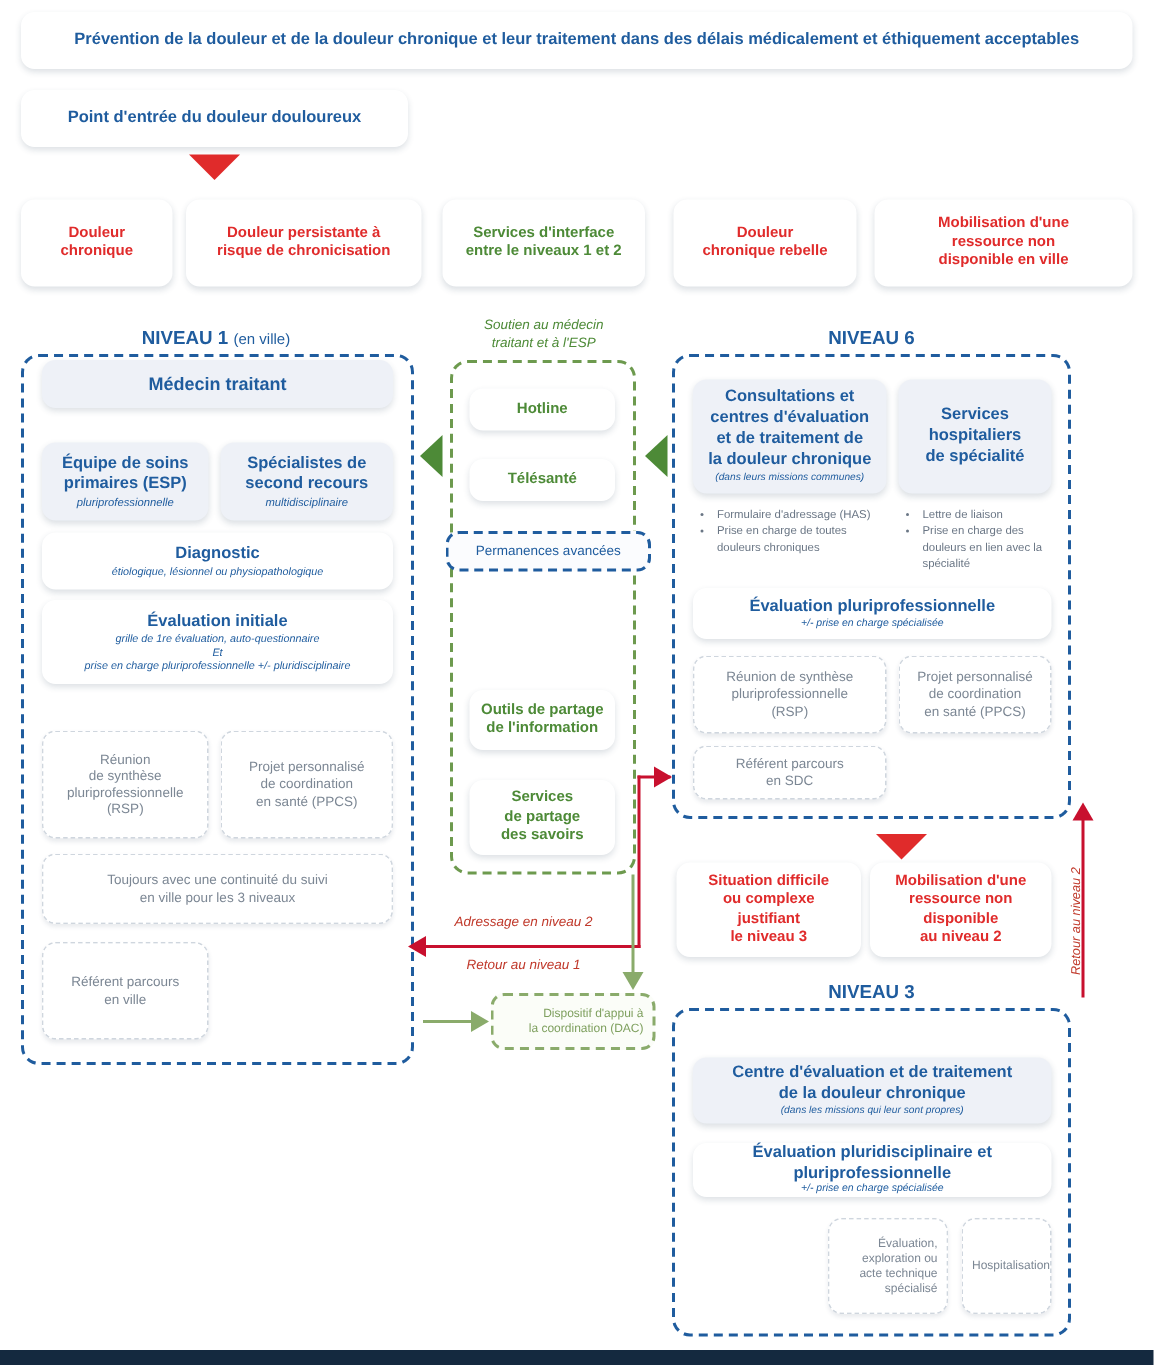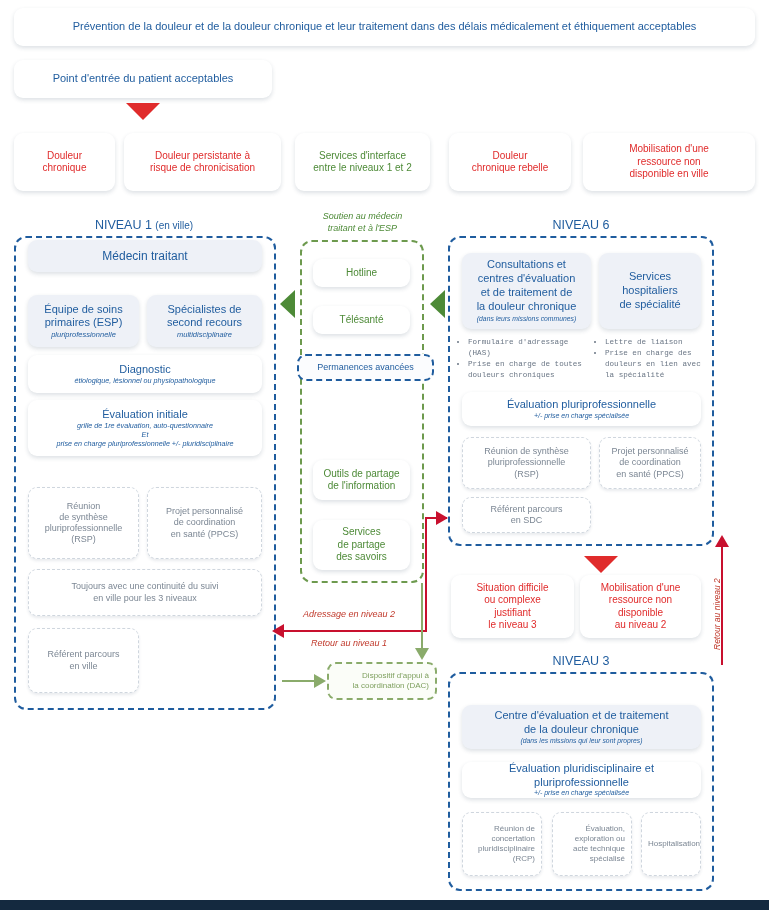--- a/index.html
+++ b/index.html
@@ -22,32 +22,32 @@
     line-height:1.25;
   }
   .card.grey { background:#eef1f7; }
   .card .inner { padding:3px 6px; width:100%; }
 
   .navy  { color:#1f5c9e; }
   .red   { color:#e02b2b; }
   .green { color:#4d8a37; }
   .grey-t{ color:#7c8794; }
 
-  .b   { font-weight:normal; }
+  .b   { font-weight:bold; }
   .it  { font-style:italic; }
 
   
   .frame { position:absolute; border-radius:12px; }
   .frame.blue  { border:2px dashed #1f5c9e; }
   .frame.green { border:2px dashed #6d9a4e; }
 
   .sec-title { position:absolute; text-align:center; font-size:12.5px; }
 
   .bullets { text-align:left; font-size:7.6px; color:#6a7685; line-height:1.45; }
-  .bullets li { margin-left:6px;font-family:Liberation Mono, monospace; }
+  .bullets li { margin-left:16px; }
   .bullets ul { list-style:disc; }
 
   
   .tri-down {
     position:absolute; width:0; height:0;
     border-left:17px solid transparent; border-right:17px solid transparent;
     border-top:17px solid #e02b2b;
   }
   .tri-left {
     position:absolute; width:0; height:0;
@@ -76,21 +76,21 @@
 </head>
 <body>
 
 <div class="stage">
 
   <div class="card" style="left:14px; top:8px; width:741px; height:38px;">
     <div class="inner navy b t11">Prévention de la douleur et de la douleur chronique et leur traitement dans des délais médicalement et éthiquement acceptables</div>
   </div>
 
   <div class="card" style="left:14px; top:60px; width:258px; height:38px;">
-    <div class="inner navy b t11">Point d'entrée du patient acceptables</div>
+    <div class="inner navy b t11">Point d'entrée du douleur douloureux</div>
   </div>
 
   <div class="tri-down" style="left:126px; top:103px;"></div>
 
   <div class="card" style="left:14px; top:133px; width:101px; height:58px;">
     <div class="inner red b t10 ml">Douleur<br>chronique</div>
   </div>
   <div class="card" style="left:124px; top:133px; width:157px; height:58px;">
     <div class="inner red b t10 ml">Douleur persistante à<br>risque de chronicisation</div>
   </div>
@@ -255,23 +255,20 @@
     </div>
   </div>
 
   <div class="card" style="left:462px; top:762px; width:239px; height:36px;">
     <div class="inner">
       <div class="navy b t11">Évaluation pluridisciplinaire et pluriprofessionnelle</div>
       <div class="navy it" style="font-size:7px;">+/- prise en charge spécialisée</div>
     </div>
   </div>
 
-  <div class="card" style="left:462px; top:812px; width:80px; height:64px; border:1.5px dashed #cfd6de; box-shadow:0 2px 3px rgba(40,60,90,.10);">
-    <div class="inner grey-t t8 ml">Réunion de<br>concertation<br>pluridisciplinaire<br>(RCP)</div>
-  </div>
   <div class="card" style="left:552px; top:812px; width:80px; height:64px; border:1.5px dashed #cfd6de; box-shadow:0 2px 3px rgba(40,60,90,.10);">
     <div class="inner grey-t t8 ml">Évaluation,<br>exploration ou<br>acte technique<br>spécialisé</div>
   </div>
   <div class="card" style="left:641px; top:812px; width:60px; height:64px; border:1.5px dashed #cfd6de; box-shadow:0 2px 3px rgba(40,60,90,.10);">
     <div class="inner grey-t t8 ml">Hospitalisation</div>
   </div>
 
   <div class="card" style="left:327px; top:662px; width:110px; height:38px; border:2px dashed #8aab6b; box-shadow:none; background:#fbfdf8;">
     <div class="inner green t8 ml" style="color:#7fa05f;">Dispositif d'appui à<br>la coordination (DAC)</div>
   </div>

